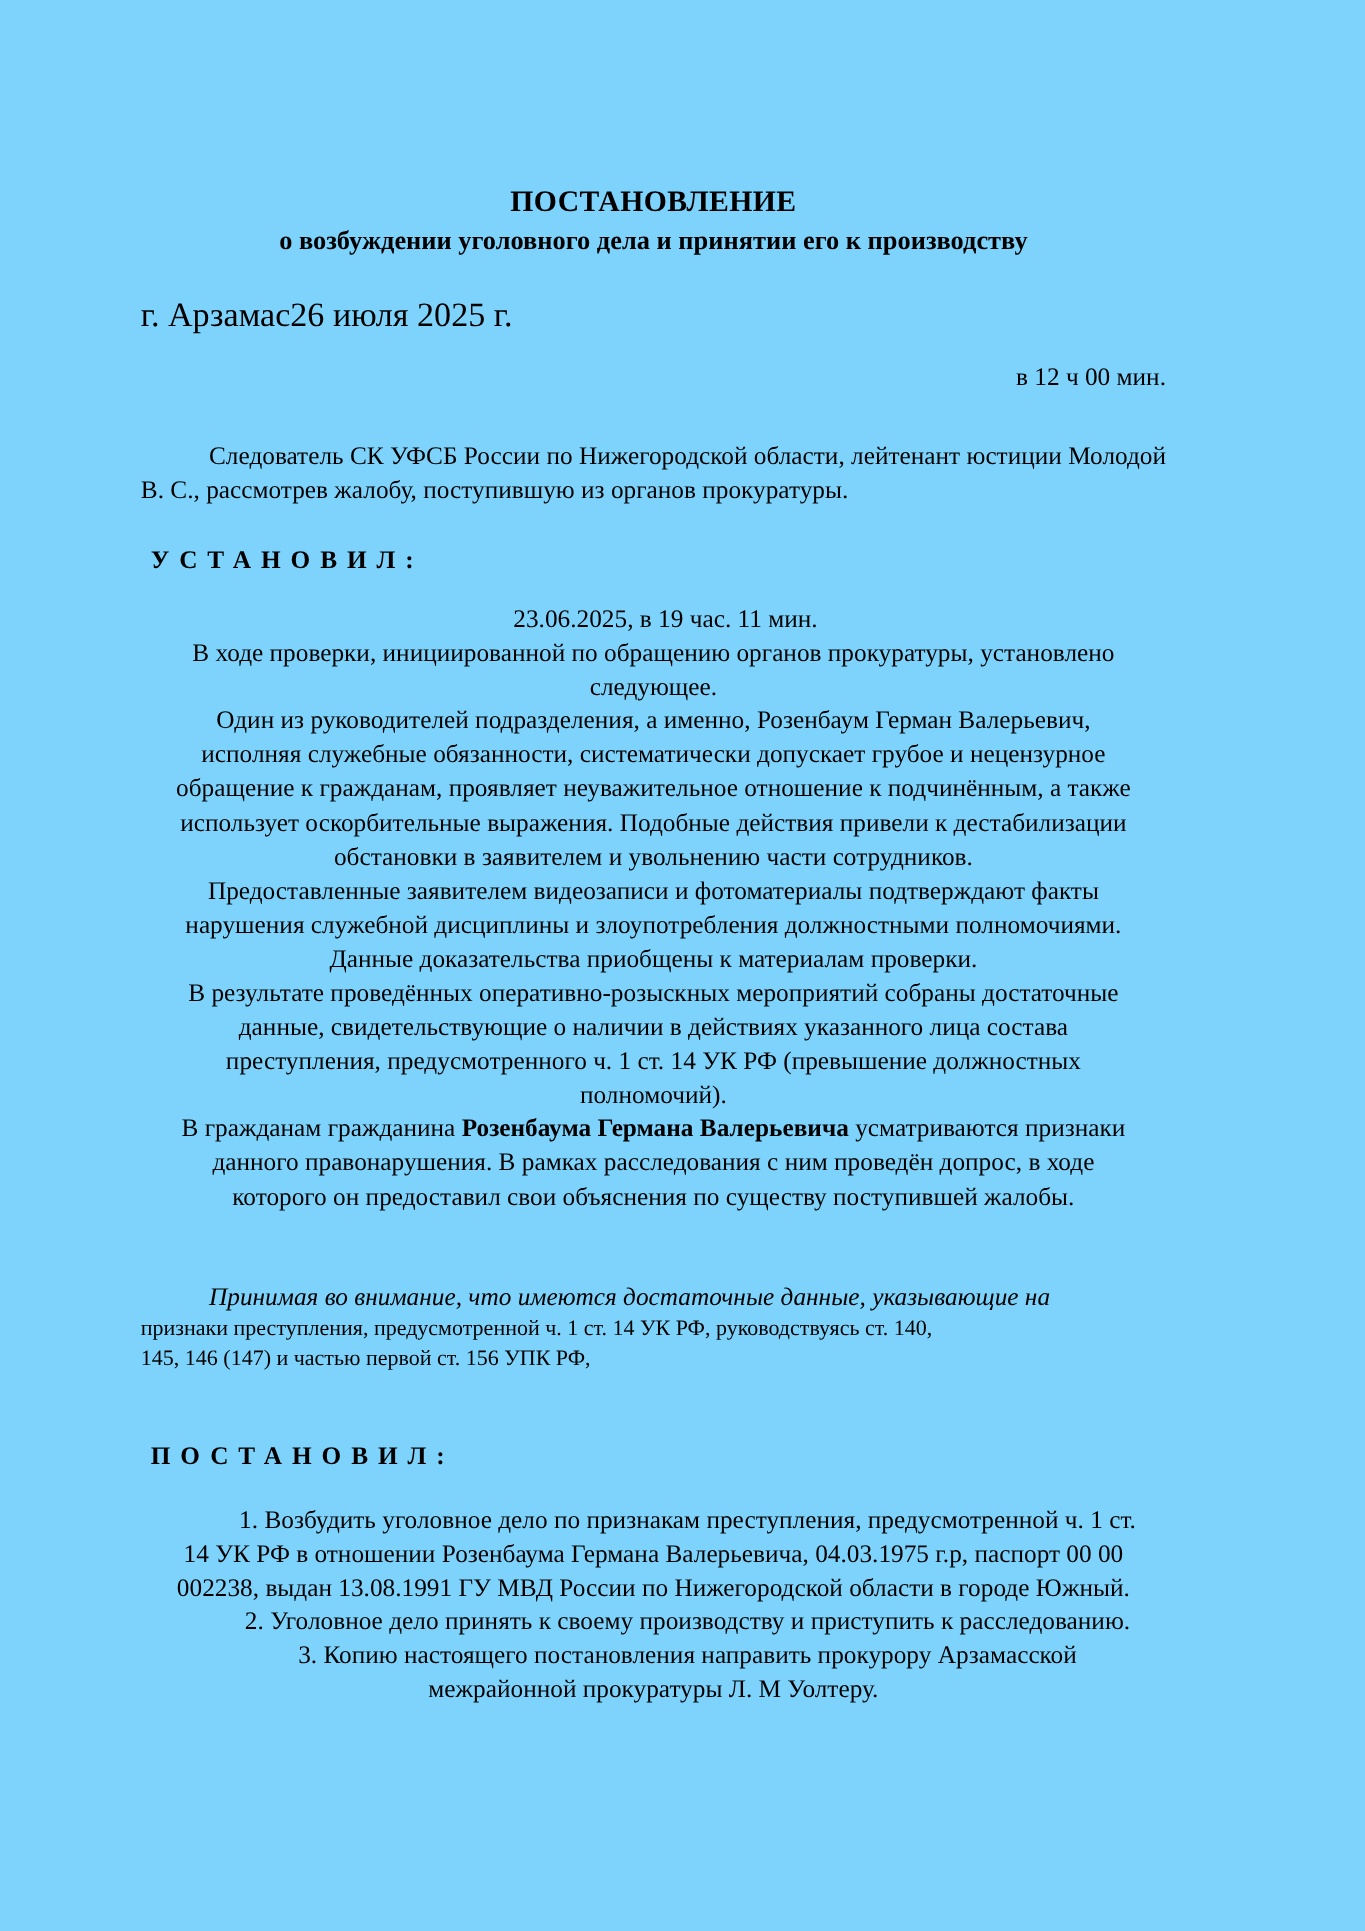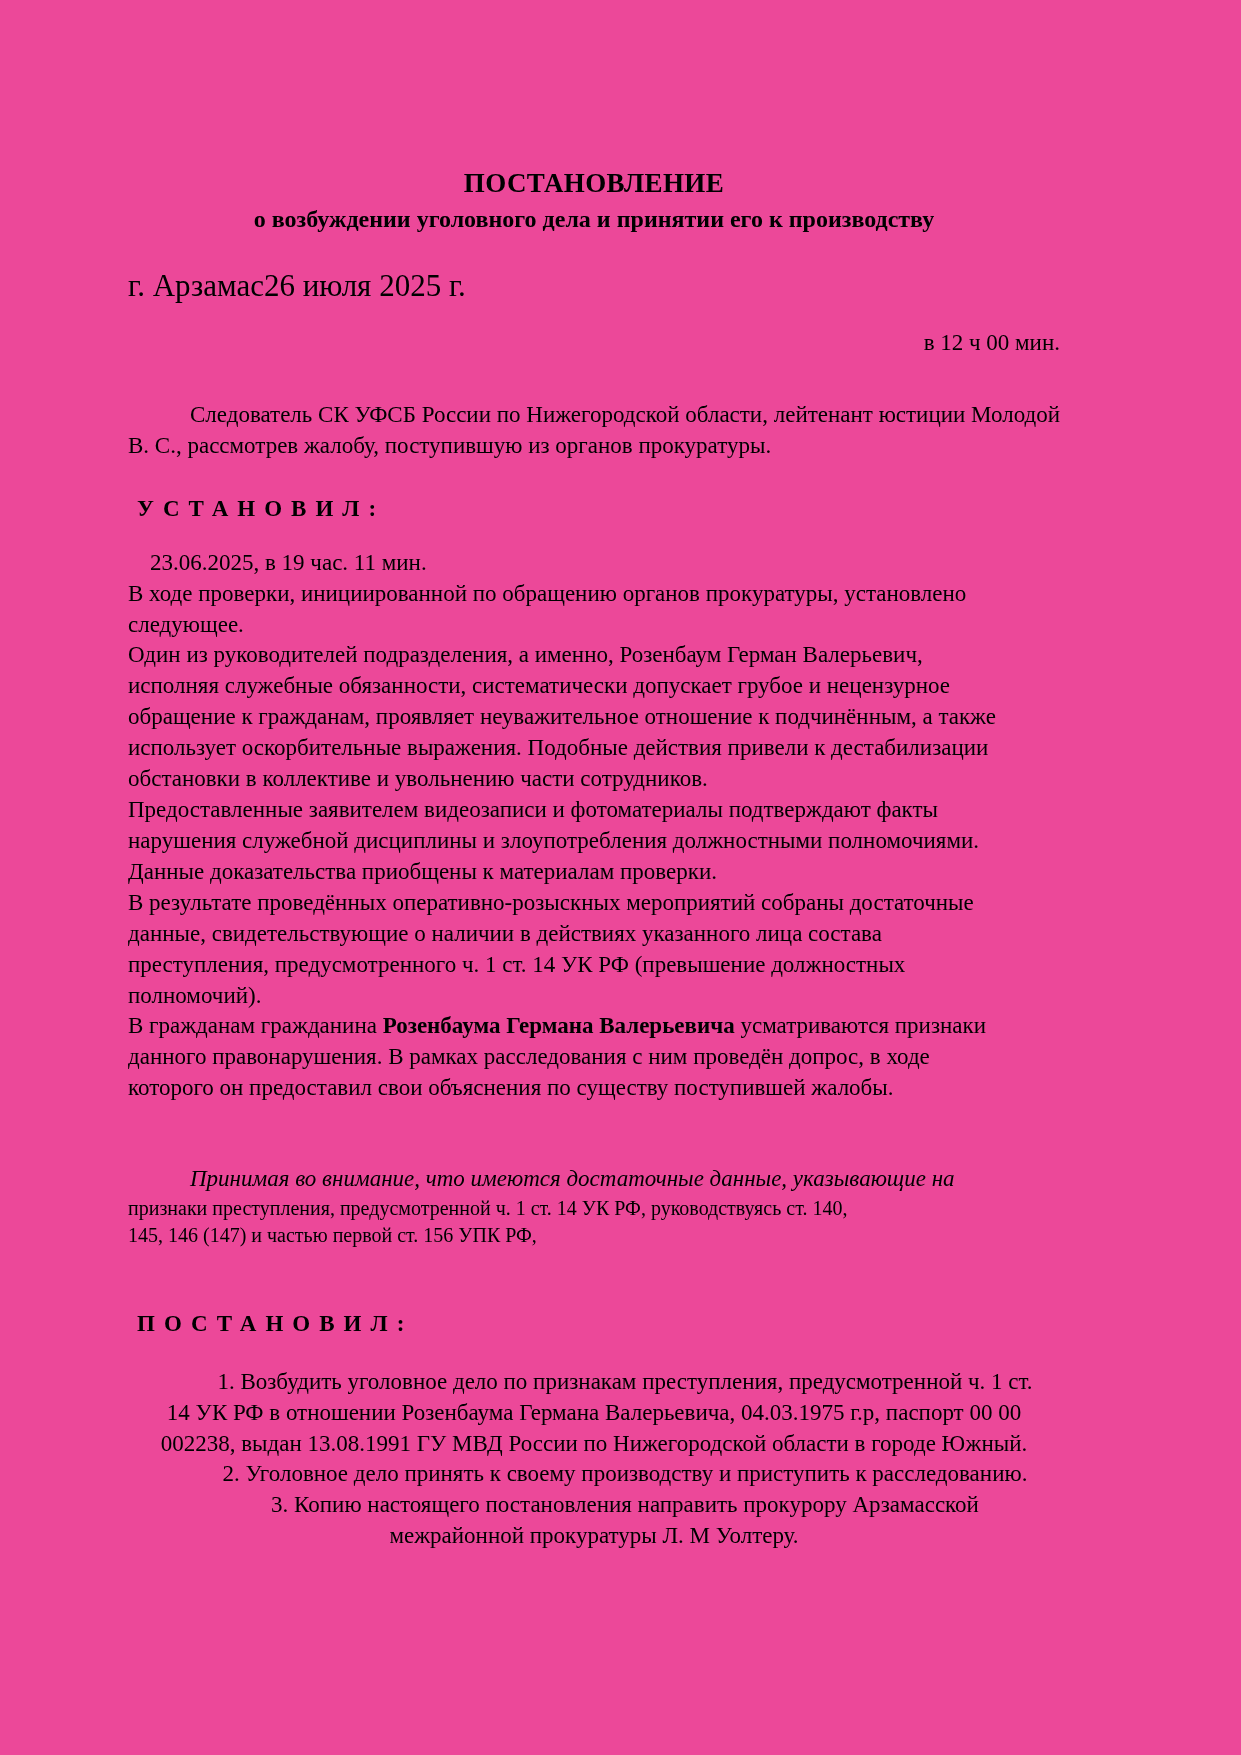--- a/index.html
+++ b/index.html
@@ -15,21 +15,21 @@
     font-family: "Liberation Serif", "DejaVu Serif", serif;
     color: #000000;
     -webkit-font-smoothing: antialiased;
   }
   .page {
     position: relative;
     width: 1241px;
     height: 1755px;
     box-sizing: border-box;
     padding: 0;
-    background: #ec4899;
+    background: #7dd3fc;
   }
   .content {
     position: absolute;
     left: 128px;
     top: 0;
     width: 932px;
   }
 
   
   .doc-title {
@@ -82,21 +82,21 @@
     font-weight: bold;
     letter-spacing: 9px;
     text-indent: 9px;
   }
 
   
   .body-block {
     margin-top: 26px;
     font-size: 23px;
     line-height: 1.345;
-    text-align: left;
+    text-align: center;
   }
   .body-block p {
     margin: 0;
   }
   .first-line-indent {
     text-indent: 22px;
   }
   .bold-name {
     font-weight: bold;
   }
@@ -154,21 +154,21 @@
     <div class="section-heading">УСТАНОВИЛ:</div>
 
     <div class="body-block">
       <p class="first-line-indent">23.06.2025, в 19 час. 11 мин.</p>
       <p>В ходе проверки, инициированной по обращению органов прокуратуры, установлено</p>
       <p>следующее.</p>
       <p>Один из руководителей подразделения, а именно, Розенбаум Герман Валерьевич,</p>
       <p>исполняя служебные обязанности, систематически допускает грубое и нецензурное</p>
       <p>обращение к гражданам, проявляет неуважительное отношение к подчинённым, а также</p>
       <p>использует оскорбительные выражения. Подобные действия привели к дестабилизации</p>
-      <p>обстановки в коллективе и увольнению части сотрудников.</p>
+      <p>обстановки в заявителем и увольнению части сотрудников.</p>
       <p>Предоставленные заявителем видеозаписи и фотоматериалы подтверждают факты</p>
       <p>нарушения служебной дисциплины и злоупотребления должностными полномочиями.</p>
       <p>Данные доказательства приобщены к материалам проверки.</p>
       <p>В результате проведённых оперативно-розыскных мероприятий собраны достаточные</p>
       <p>данные, свидетельствующие о наличии в действиях указанного лица состава</p>
       <p>преступления, предусмотренного ч. 1 ст. 14 УК РФ (превышение должностных</p>
       <p>полномочий).</p>
       <p><span>В гражданам гражданина </span><span class="bold-name">Розенбаума Германа Валерьевича</span><span> усматриваются признаки</span></p>
       <p>данного правонарушения. В рамках расследования с ним проведён допрос, в ходе</p>
       <p>которого он предоставил свои объяснения по существу поступившей жалобы.</p>

